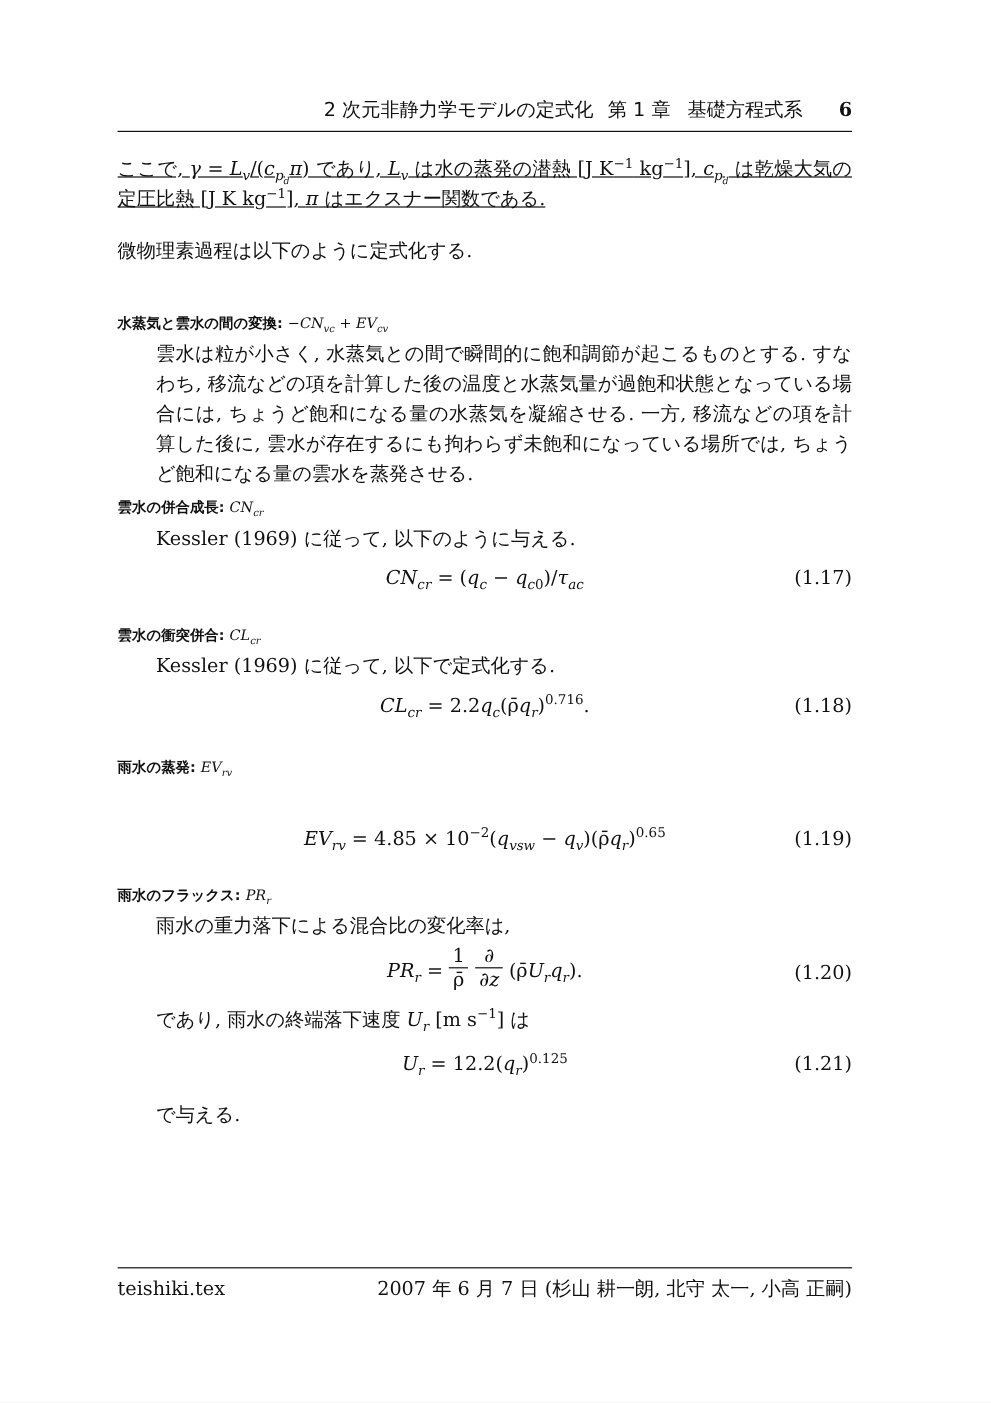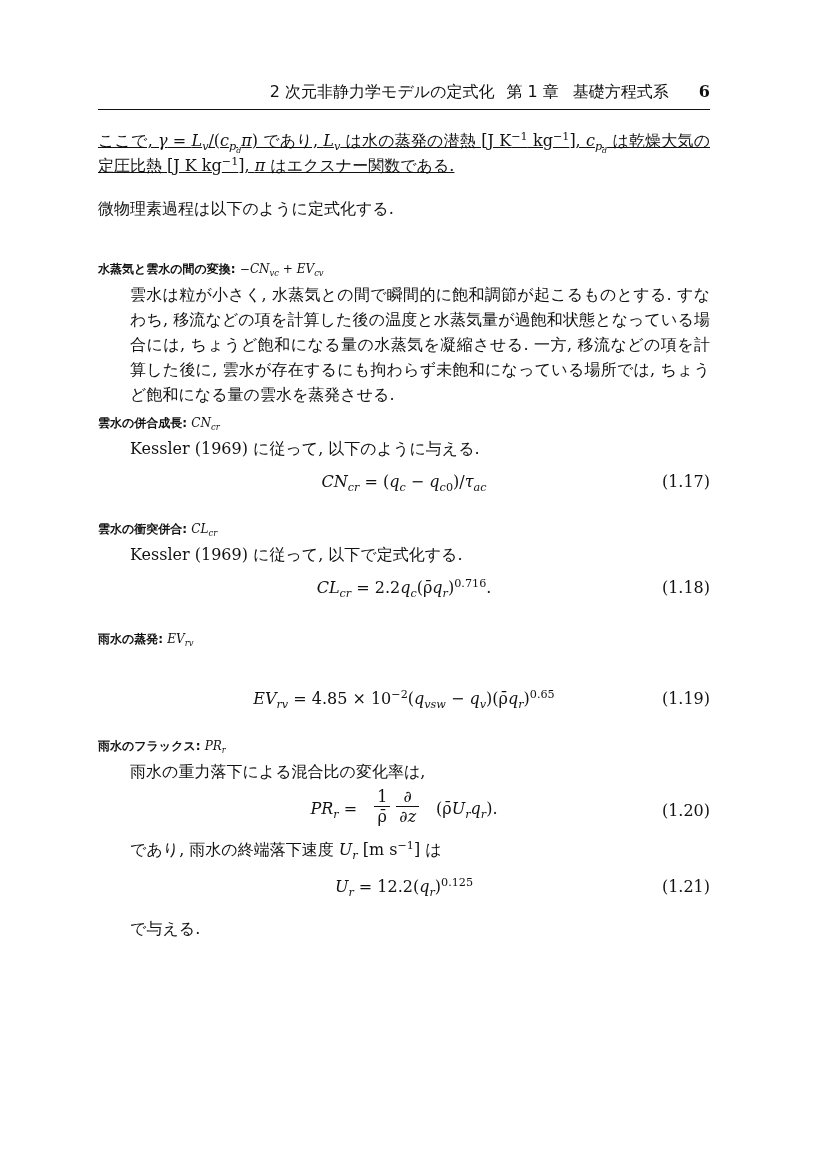--- a/index.html
+++ b/index.html
@@ -65,21 +65,21 @@
   .eqnum{
     position:absolute;right:0;top:50%;transform:translateY(-50%);
     font-family:"DejaVu Serif","Liberation Serif",serif;
   }
   .frac{
     display:inline-block;vertical-align:middle;text-align:center;
     margin:0 3px;position:relative;top:-3px;
   }
   .frac .num,.frac .den{display:block;line-height:19px;padding:0 3px;}
   .frac .den{border-top:1px solid #111;}
-  .eq-part{margin:0 14px;}
+  .eq-part{margin:0 2px;}
   
   .page-footer{
     position:absolute;left:98px;top:1056px;width:612px;
     border-top:1px solid #111;
     padding-top:6px;
     display:flex;justify-content:space-between;
     line-height:22px;
   }
 </style>
 </head>
@@ -143,13 +143,17 @@
       <p class="indent body2">であり, 雨水の終端落下速度 <i>U</i><sub><i>r</i></sub> [m s<sup>−1</sup>] は</p>
       <div class="eqrow eq21">
         <span class="math"><i>U</i><sub><i>r</i></sub> = 12.2(<i>q</i><sub><i>r</i></sub>)<sup>0.125</sup></span>
         <span class="eqnum">(1.21)</span>
       </div>
       <p class="indent body3">で与える.</p>
     </section>
 
   </div>
 
+  <footer class="page-footer">
+    <span>teishiki.tex</span>
+    <span>2007 年 6 月 7 日 (杉山 耕一朗, 北守 太一, 小高 正嗣)</span>
+  </footer>
 </div>
 
 </body></html>

